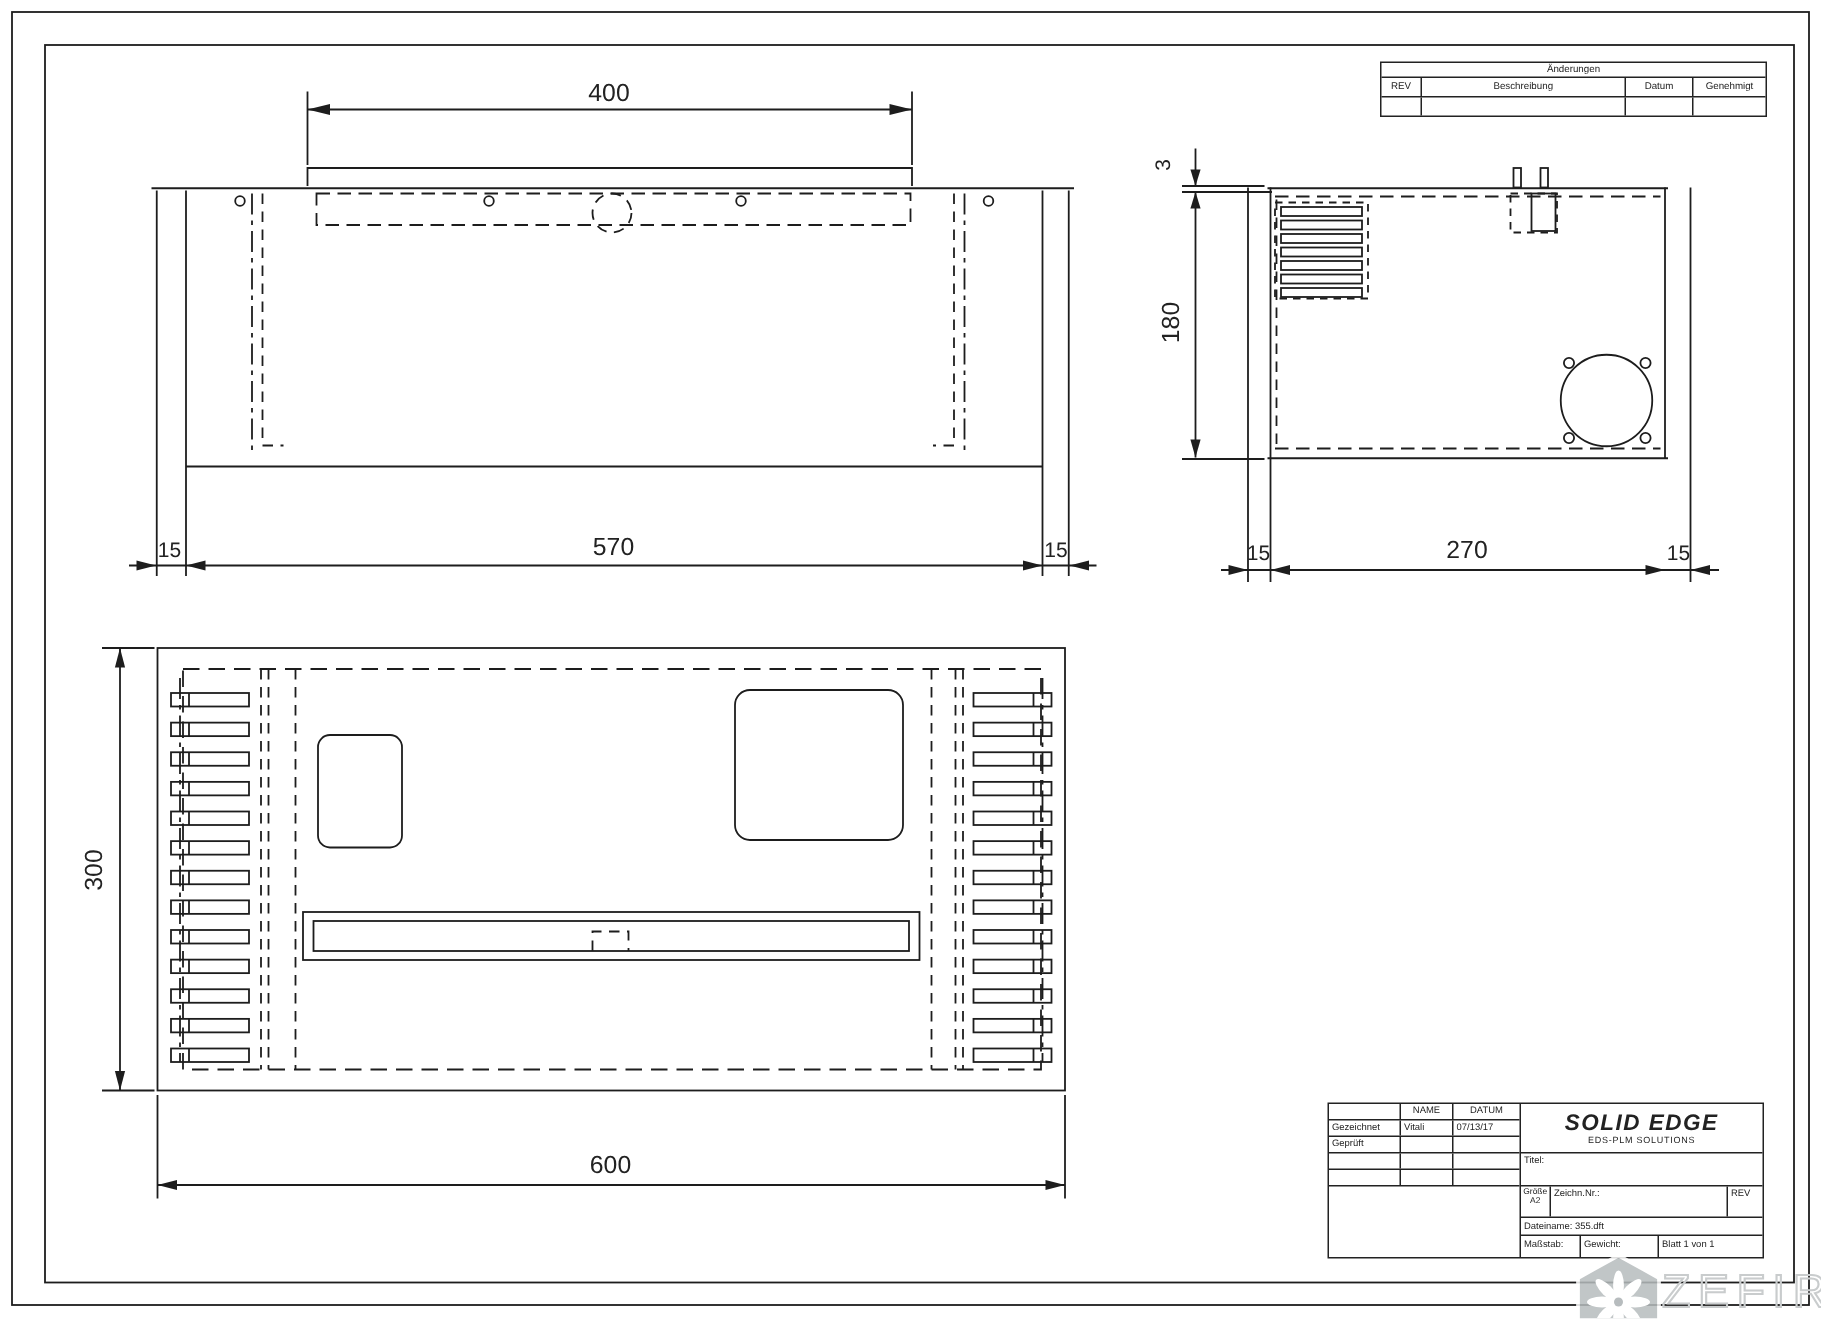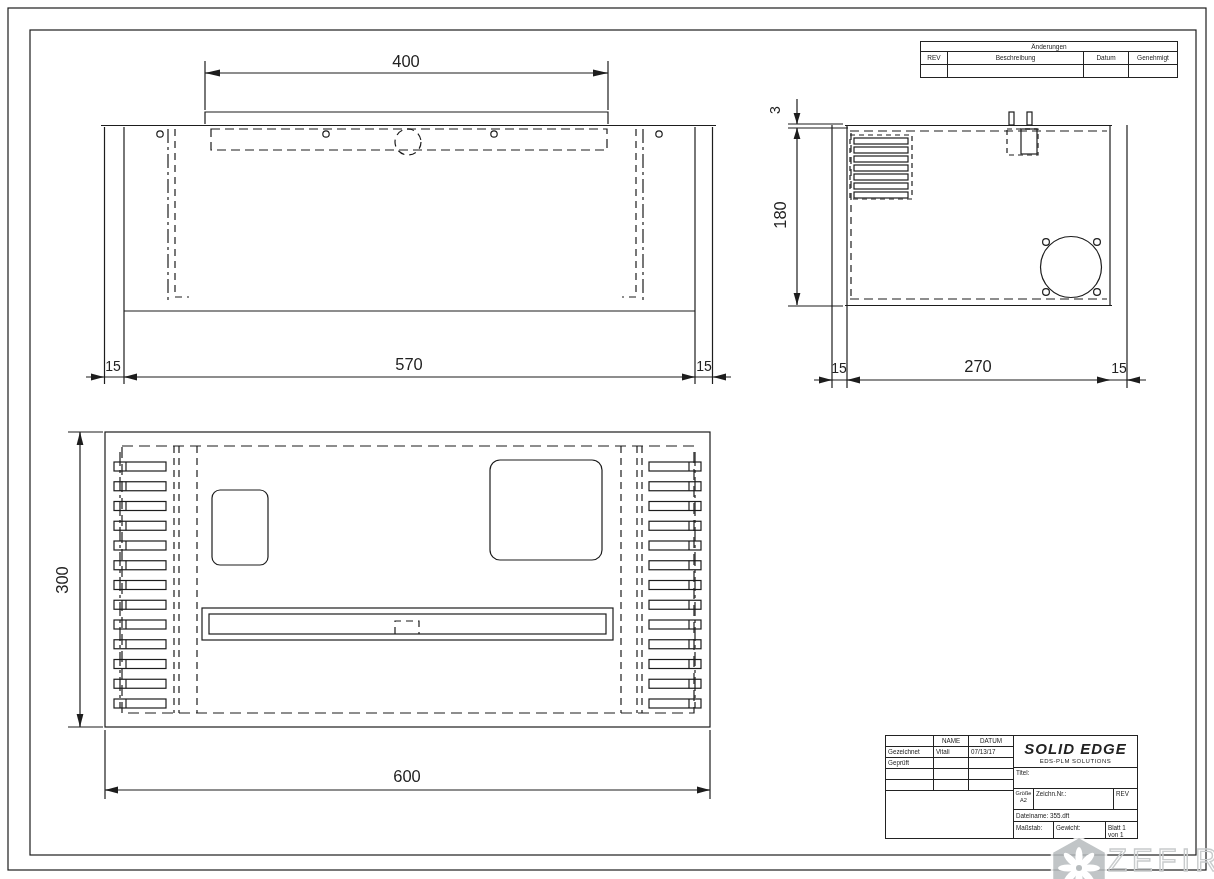--- a/index.html
+++ b/index.html
@@ -26,21 +26,21 @@
   .dimS{font:14px "Liberation Sans",sans-serif;fill:#222;text-anchor:middle;}
   
   .box{position:absolute;box-sizing:border-box;background:#fff;}
   .changes-table{left:920px;top:41px;width:258px;border:1.2px solid #222;font-size:6.5px;line-height:1;}
   .ct-title{height:9px;border-bottom:1px solid #222;text-align:center;line-height:9px;}
   .ct-row{display:flex;height:12px;}
   .ct-row.head{border-bottom:1px solid #222;}
   .ct-cell{box-sizing:border-box;border-right:1px solid #222;display:flex;align-items:center;justify-content:center;}
   .ct-cell:last-child{border-right:none;}
   .c-rev{width:27px;}.c-bes{width:136px;}.c-dat{width:45px;}.c-gen{flex:1;}
-  .title-block{left:885px;top:735px;width:253px;height:104px;border:1.5px solid #222;display:flex;font-size:6.3px;line-height:1.15;}
+  .title-block{left:885px;top:735px;width:291px;height:104px;border:1.5px solid #222;display:flex;font-size:6.3px;line-height:1.15;}
   .tb-left{width:128px;border-right:1.2px solid #222;display:flex;flex-direction:column;box-sizing:border-box;}
   .tb-lrow{display:flex;height:11px;border-bottom:1px solid #222;box-sizing:border-box;}
   .tb-lrow:last-child{flex:1;border-bottom:none;}
   .tb-lc{box-sizing:border-box;border-right:1px solid #222;padding:1px 0 0 2px;overflow:hidden;}
   .tb-lc:last-child{border-right:none;}
   .lc1{width:48px;}.lc2{width:35px;}.lc3{flex:1;}
   .tb-lrow.head .tb-lc{text-align:center;padding-left:0;}
   .tb-right{flex:1;display:flex;flex-direction:column;box-sizing:border-box;}
   .tb-logo{height:33px;border-bottom:1px solid #222;text-align:center;padding-top:4px;box-sizing:border-box;}
   .logo-main{font-size:15px;font-style:italic;font-weight:bold;letter-spacing:1px;}

